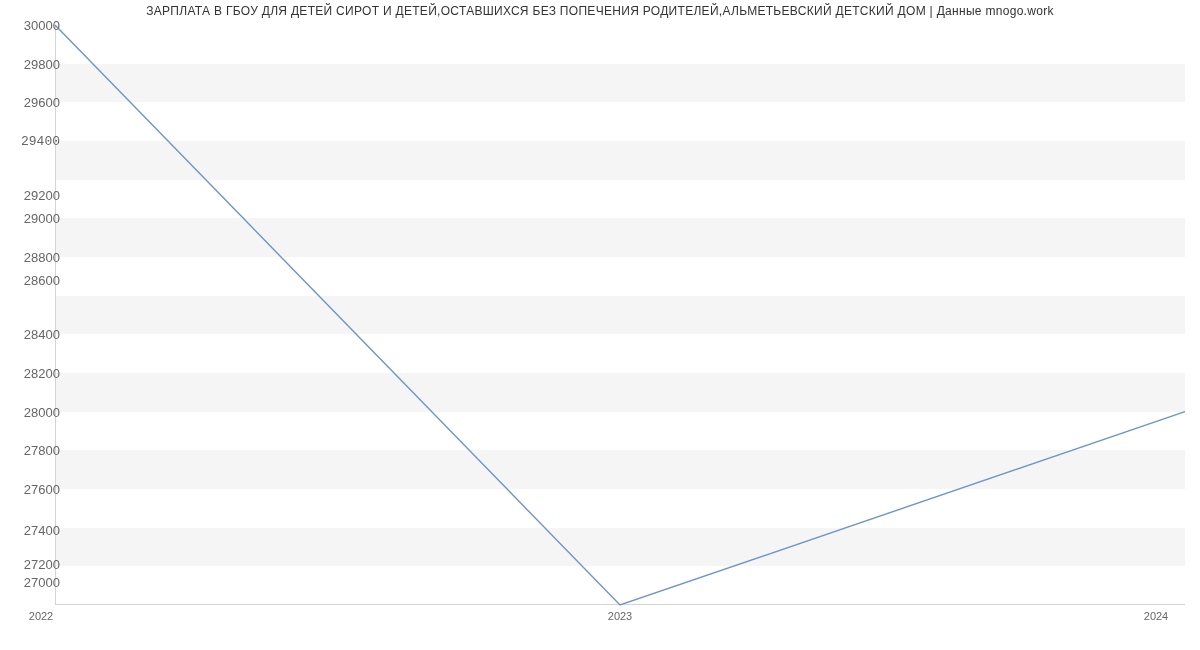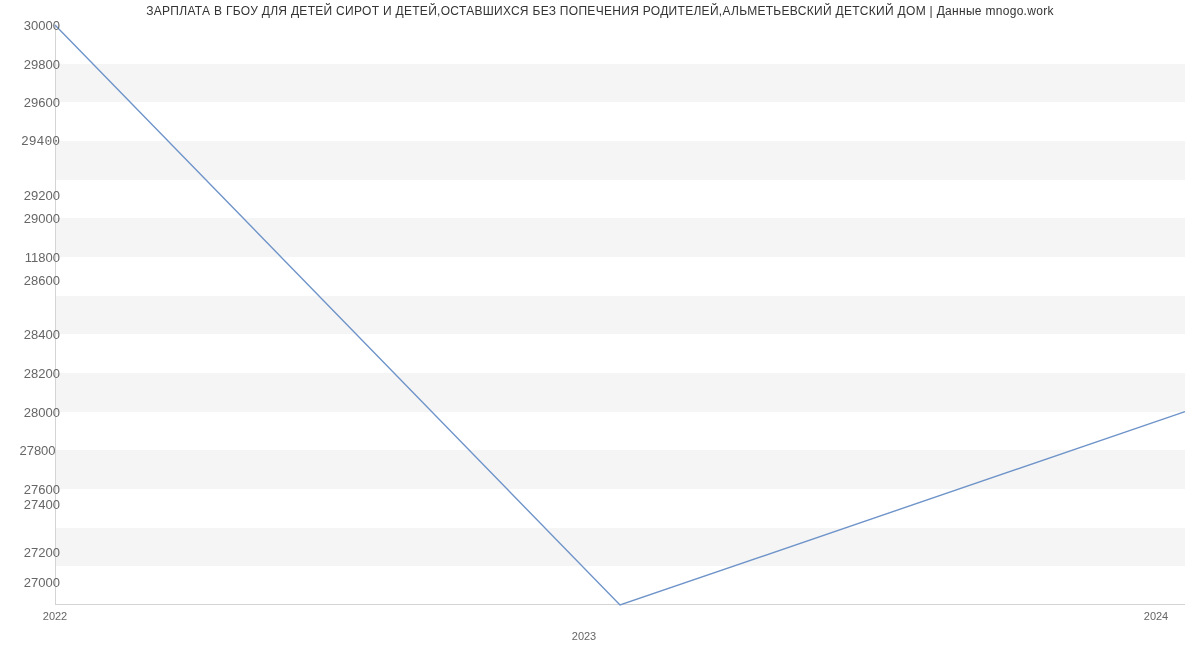--- a/index.html
+++ b/index.html
@@ -88,31 +88,31 @@
         <div class="band" style="top: 270.667px; height: 38.6667px;"></div>
         <div class="band" style="top: 193.333px; height: 38.6667px;"></div>
         <div class="band" style="top: 116px; height: 38.6667px;"></div>
         <div class="band" style="top: 38.6667px; height: 38.6667px;"></div>
       </div>
     <svg class="line-layer" preserveAspectRatio="none" viewBox="0 0 1130 580">
         <path d="M0 0 L565 580 L1130 386.6666666666667" fill="none" stroke="#6f94c9" stroke-width="1.4"></path>
       </svg>
   </div>
 <div class="y-tick" style="top: 582px; text-align: right;">27000</div>
-    <div class="y-tick" style="top: 552px;">27200</div>
-    <div class="y-tick" style="top: 504px; text-align: right;">27400</div>
+    <div class="y-tick" style="top: 564px;">27200</div>
+    <div class="y-tick" style="top: 530px; text-align: right;">27400</div>
     <div class="y-tick" style="top: 489px;">27600</div>
-    <div class="y-tick" style="top: 450.333px; text-align: center;">27800</div>
+    <div class="y-tick" style="top: 450.333px;">27800</div>
     <div class="y-tick" style="top: 411.667px;">28000</div>
     <div class="y-tick" style="top: 373px;">28200</div>
     <div class="y-tick" style="top: 334.333px;">28400</div>
     <div class="y-tick" style="top: 280px;">28600</div>
-    <div class="y-tick" style="top: 257px;">11800</div>
+    <div class="y-tick" style="top: 257px;">28800</div>
     <div class="y-tick" style="top: 218.333px;">29000</div>
     <div class="y-tick" style="top: 179.667px; margin-top: 15px;">29200</div>
     <div class="y-tick" style="top: 141px; font-family: Liberation Mono, monospace;">29400</div>
     <div class="y-tick" style="top: 102.333px;">29600</div>
     <div class="y-tick" style="top: 63.6667px;">29800</div>
     <div class="y-tick" style="top: 25px;">30000</div>
-    <div class="x-tick" style="left: 55px;">2022</div>
-    <div class="x-tick" style="left: 584px; margin-top: 20px;">2023</div>
+    <div class="x-tick" style="left: 41px;">2022</div>
+    <div class="x-tick" style="left: 620px;">2023</div>
     <div class="x-tick" style="left: 1156px;">2024</div>
   </div>
 
 </body></html>

